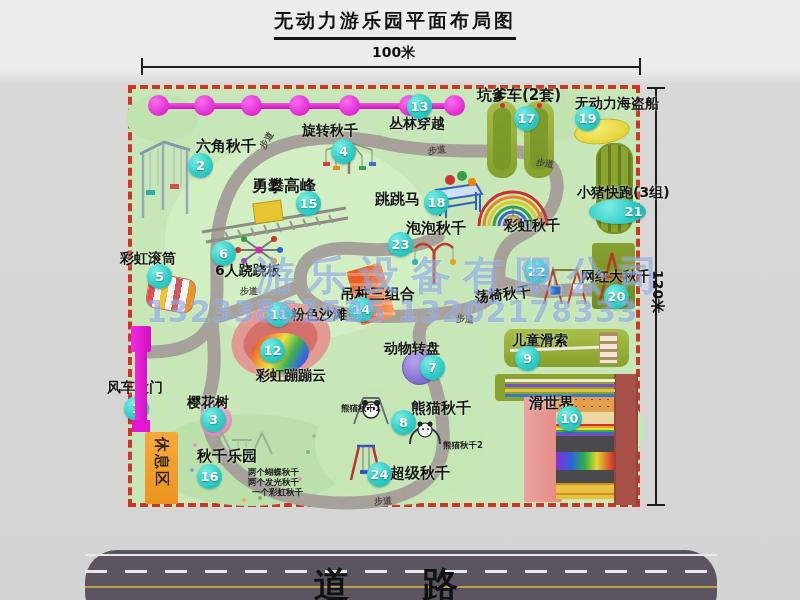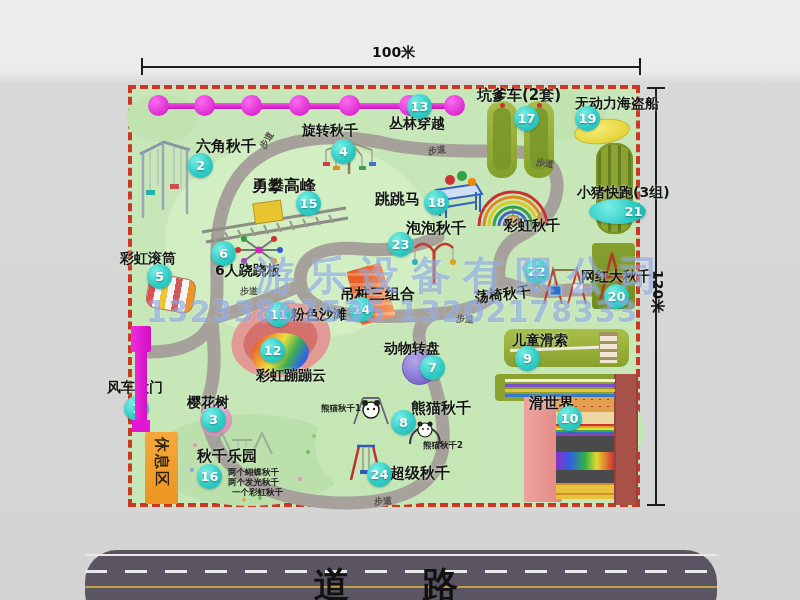--- a/index.html
+++ b/index.html
@@ -3,21 +3,21 @@
 <meta charset="utf-8">
 <style>
   html,body{margin:0;padding:0;}
   body{background:#cfcfcf;font-family:"DejaVu Sans",sans-serif;}
   .stage{position:relative;width:800px;height:600px;overflow:hidden;
          background:linear-gradient(180deg,#ececec 0px,#ececec 70px,#d8d8d8 84px,#d4d4d4 100%);}
   .abs{position:absolute;}
   .lbl{position:absolute;font-weight:bold;font-size:14px;color:#141414;white-space:nowrap;
        z-index:18;text-shadow:0 0 3px rgba(225,245,220,.85);line-height:1.1;}
   .f15{font-size:15px;} .f16{font-size:16px;}
-  .xs{font-size:8.5px;text-shadow:none;color:#222;}
+  .xs{font-size:8.5px;text-shadow:none;color:#222;margin-left:20px;}
   .pathlbl{position:absolute;font-weight:bold;font-size:9px;color:#4e4a46;z-index:17;white-space:nowrap;}
   .badge{position:absolute;z-index:20;width:25px;height:25px;border-radius:50%;
          background:radial-gradient(circle at 35% 30%,#7beee6 0%,#30cdc6 55%,#1db3ae 100%);
          color:#fff;font-weight:bold;font-size:13px;display:flex;align-items:center;justify-content:center;
          text-shadow:0 1px 2px rgba(0,70,70,.55);box-shadow:0 1px 2px rgba(0,0,0,.25);}
   .ic{position:absolute;z-index:10;}
   .dotspeck{position:absolute;z-index:9;width:4px;height:4px;border-radius:50%;}
   .park{position:absolute;left:128px;top:85px;width:512px;height:422px;box-sizing:border-box;
         background:#c7e7b8;border:4px dashed #cd3524;z-index:0;}
   .wm{position:absolute;z-index:40;font-weight:bold;color:rgba(70,115,215,.40);white-space:nowrap;
@@ -27,20 +27,22 @@
   .dashline{height:3px;background:repeating-linear-gradient(90deg,#e8e8e8 0 22px,transparent 22px 40px);}
   .dimline{position:absolute;background:#1d1d1d;z-index:6;}
   .vtext{writing-mode:vertical-rl;text-orientation:sideways;}
   svg{display:block;}
 </style>
 </head>
 <body>
 
 <div class="stage">
 
+  <div class="abs" style="left:395px;top:8px;transform:translateX(-50%);font-size:19px;font-weight:bold;color:#111;
+              letter-spacing:3px;border-bottom:3px solid #151515;padding-bottom:3px;z-index:6;white-space:nowrap;">无动力游乐园平面布局图</div>
 
   <div class="dimline" style="left:142px;top:66px;width:498px;height:2px;"></div>
   <div class="dimline" style="left:141px;top:58px;width:2px;height:17px;"></div>
   <div class="dimline" style="left:639px;top:58px;width:2px;height:17px;"></div>
   <div class="abs" style="left:372px;top:44px;font-size:14px;font-weight:bold;color:#111;z-index:6;">100米</div>
 
   <div class="dimline" style="left:655px;top:88px;width:2px;height:418px;"></div>
   <div class="dimline" style="left:647px;top:87px;width:18px;height:2px;"></div>
   <div class="dimline" style="left:647px;top:504px;width:18px;height:2px;"></div>
   <div class="abs vtext" style="left:648px;top:270px;font-size:14px;font-weight:bold;color:#111;z-index:6;">120米</div>

